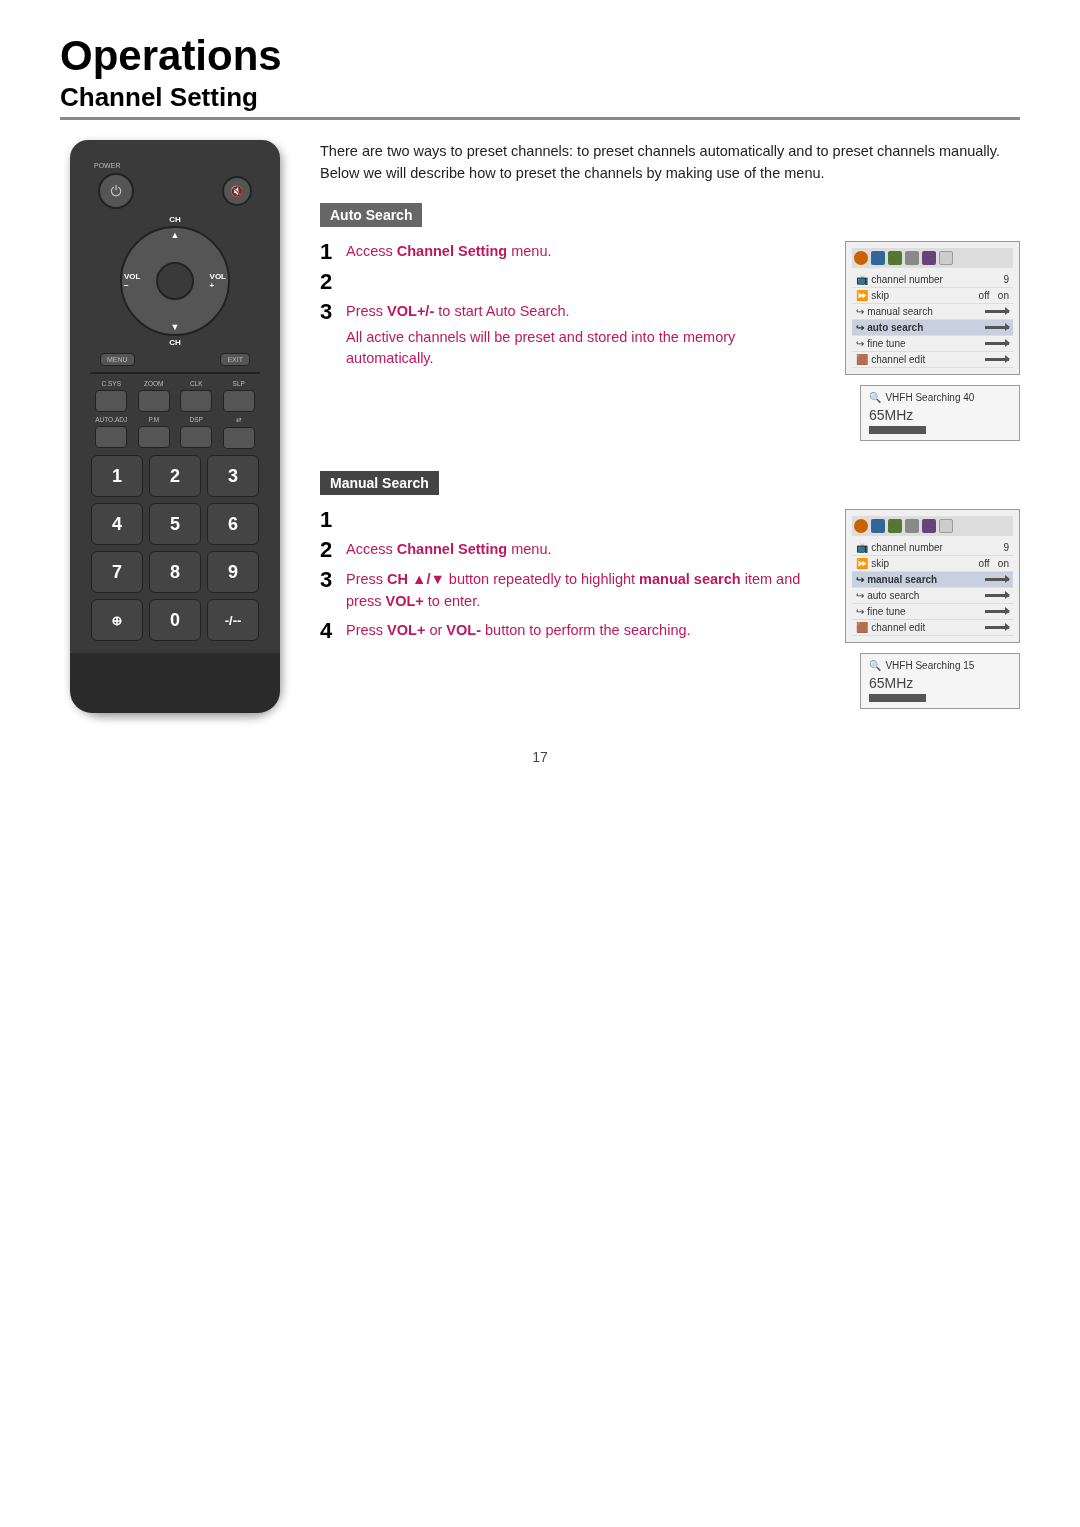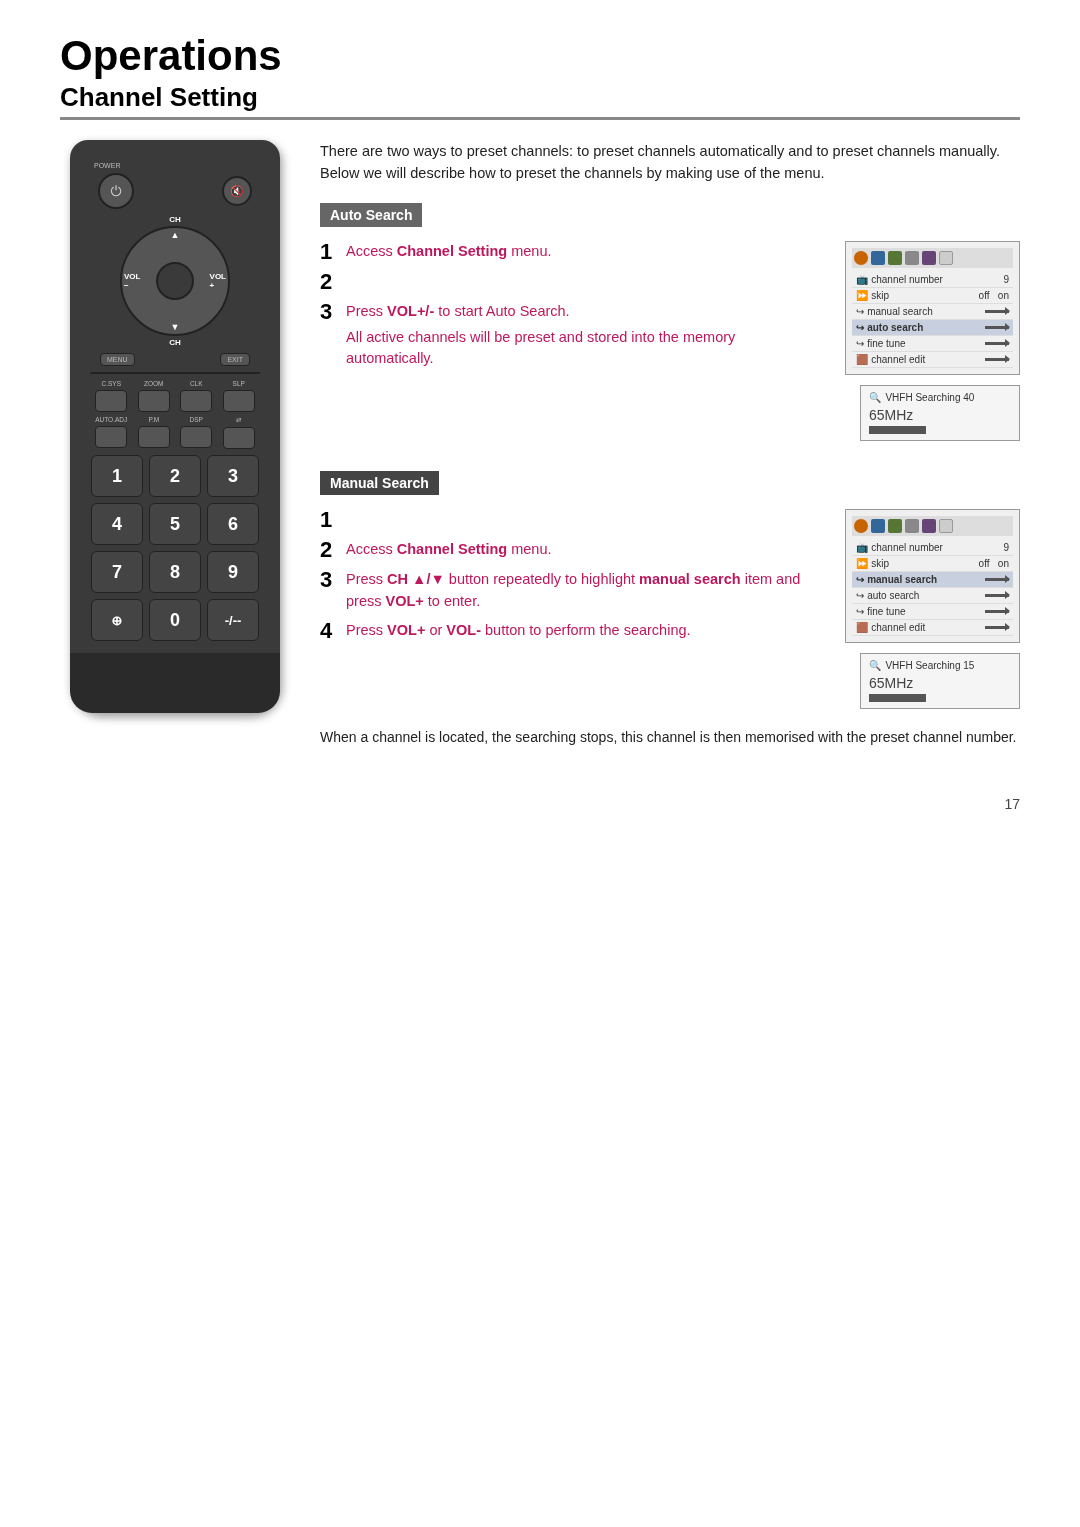--- a/index.html
+++ b/index.html
@@ -400,21 +400,21 @@
       line-height: 1.5;
       color: #222;
       margin: 8px 0 18px 0;
     }
 
     .manual-section {
       margin-top: 20px;
     }
 
     .page-number {
-      text-align: right;
+      text-align: center;
       font-size: 14px;
       color: #444;
       margin-top: 30px;
     }
 
     .combined-steps {
       display: flex;
       gap: 20px;
     }
 
@@ -689,21 +689,20 @@
               <div class="searching-title">
                 <span>🔍</span>
                 <span>VHFH Searching  15</span>
               </div>
               <div class="searching-freq">65MHz</div>
               <div class="searching-progress"></div>
             </div>
           </div>
         </div>
 
-        <p class="note-text">When a channel is located, the searching stops, this channel is then memorised with the preset channel number.</p>
       </div>
 
     </div>
   </div>
 
   <div class="page-number">17</div>
 
 </div>
 
 </body></html>

